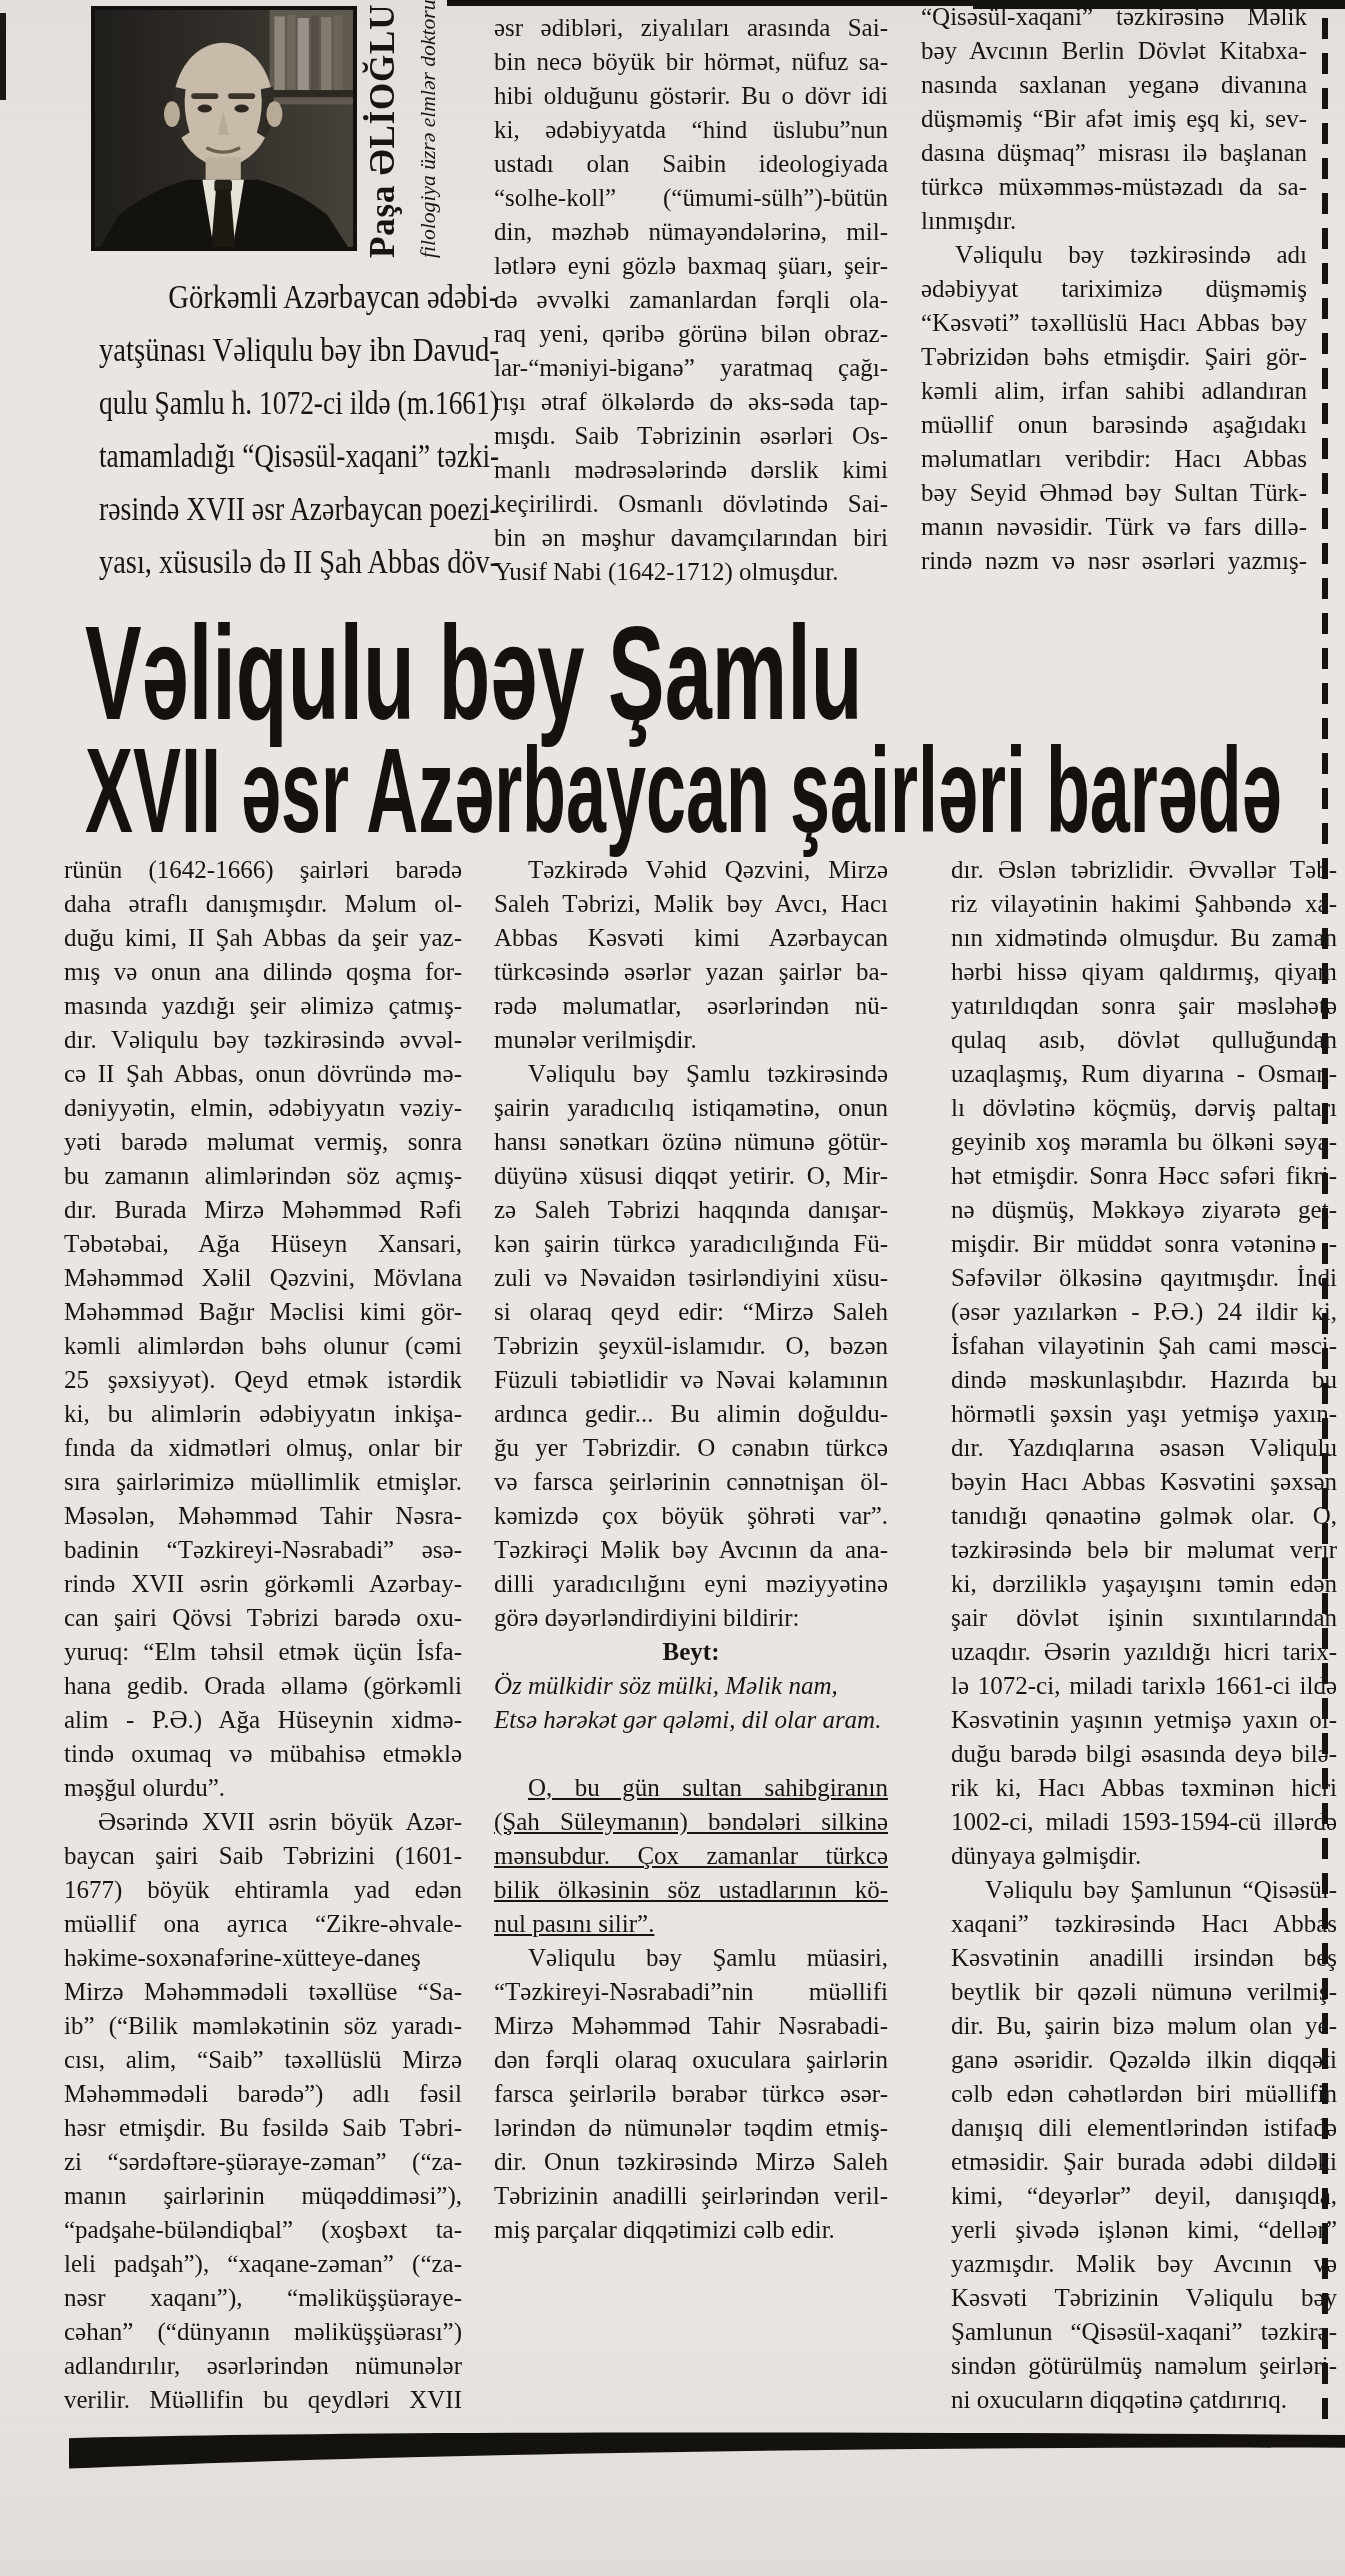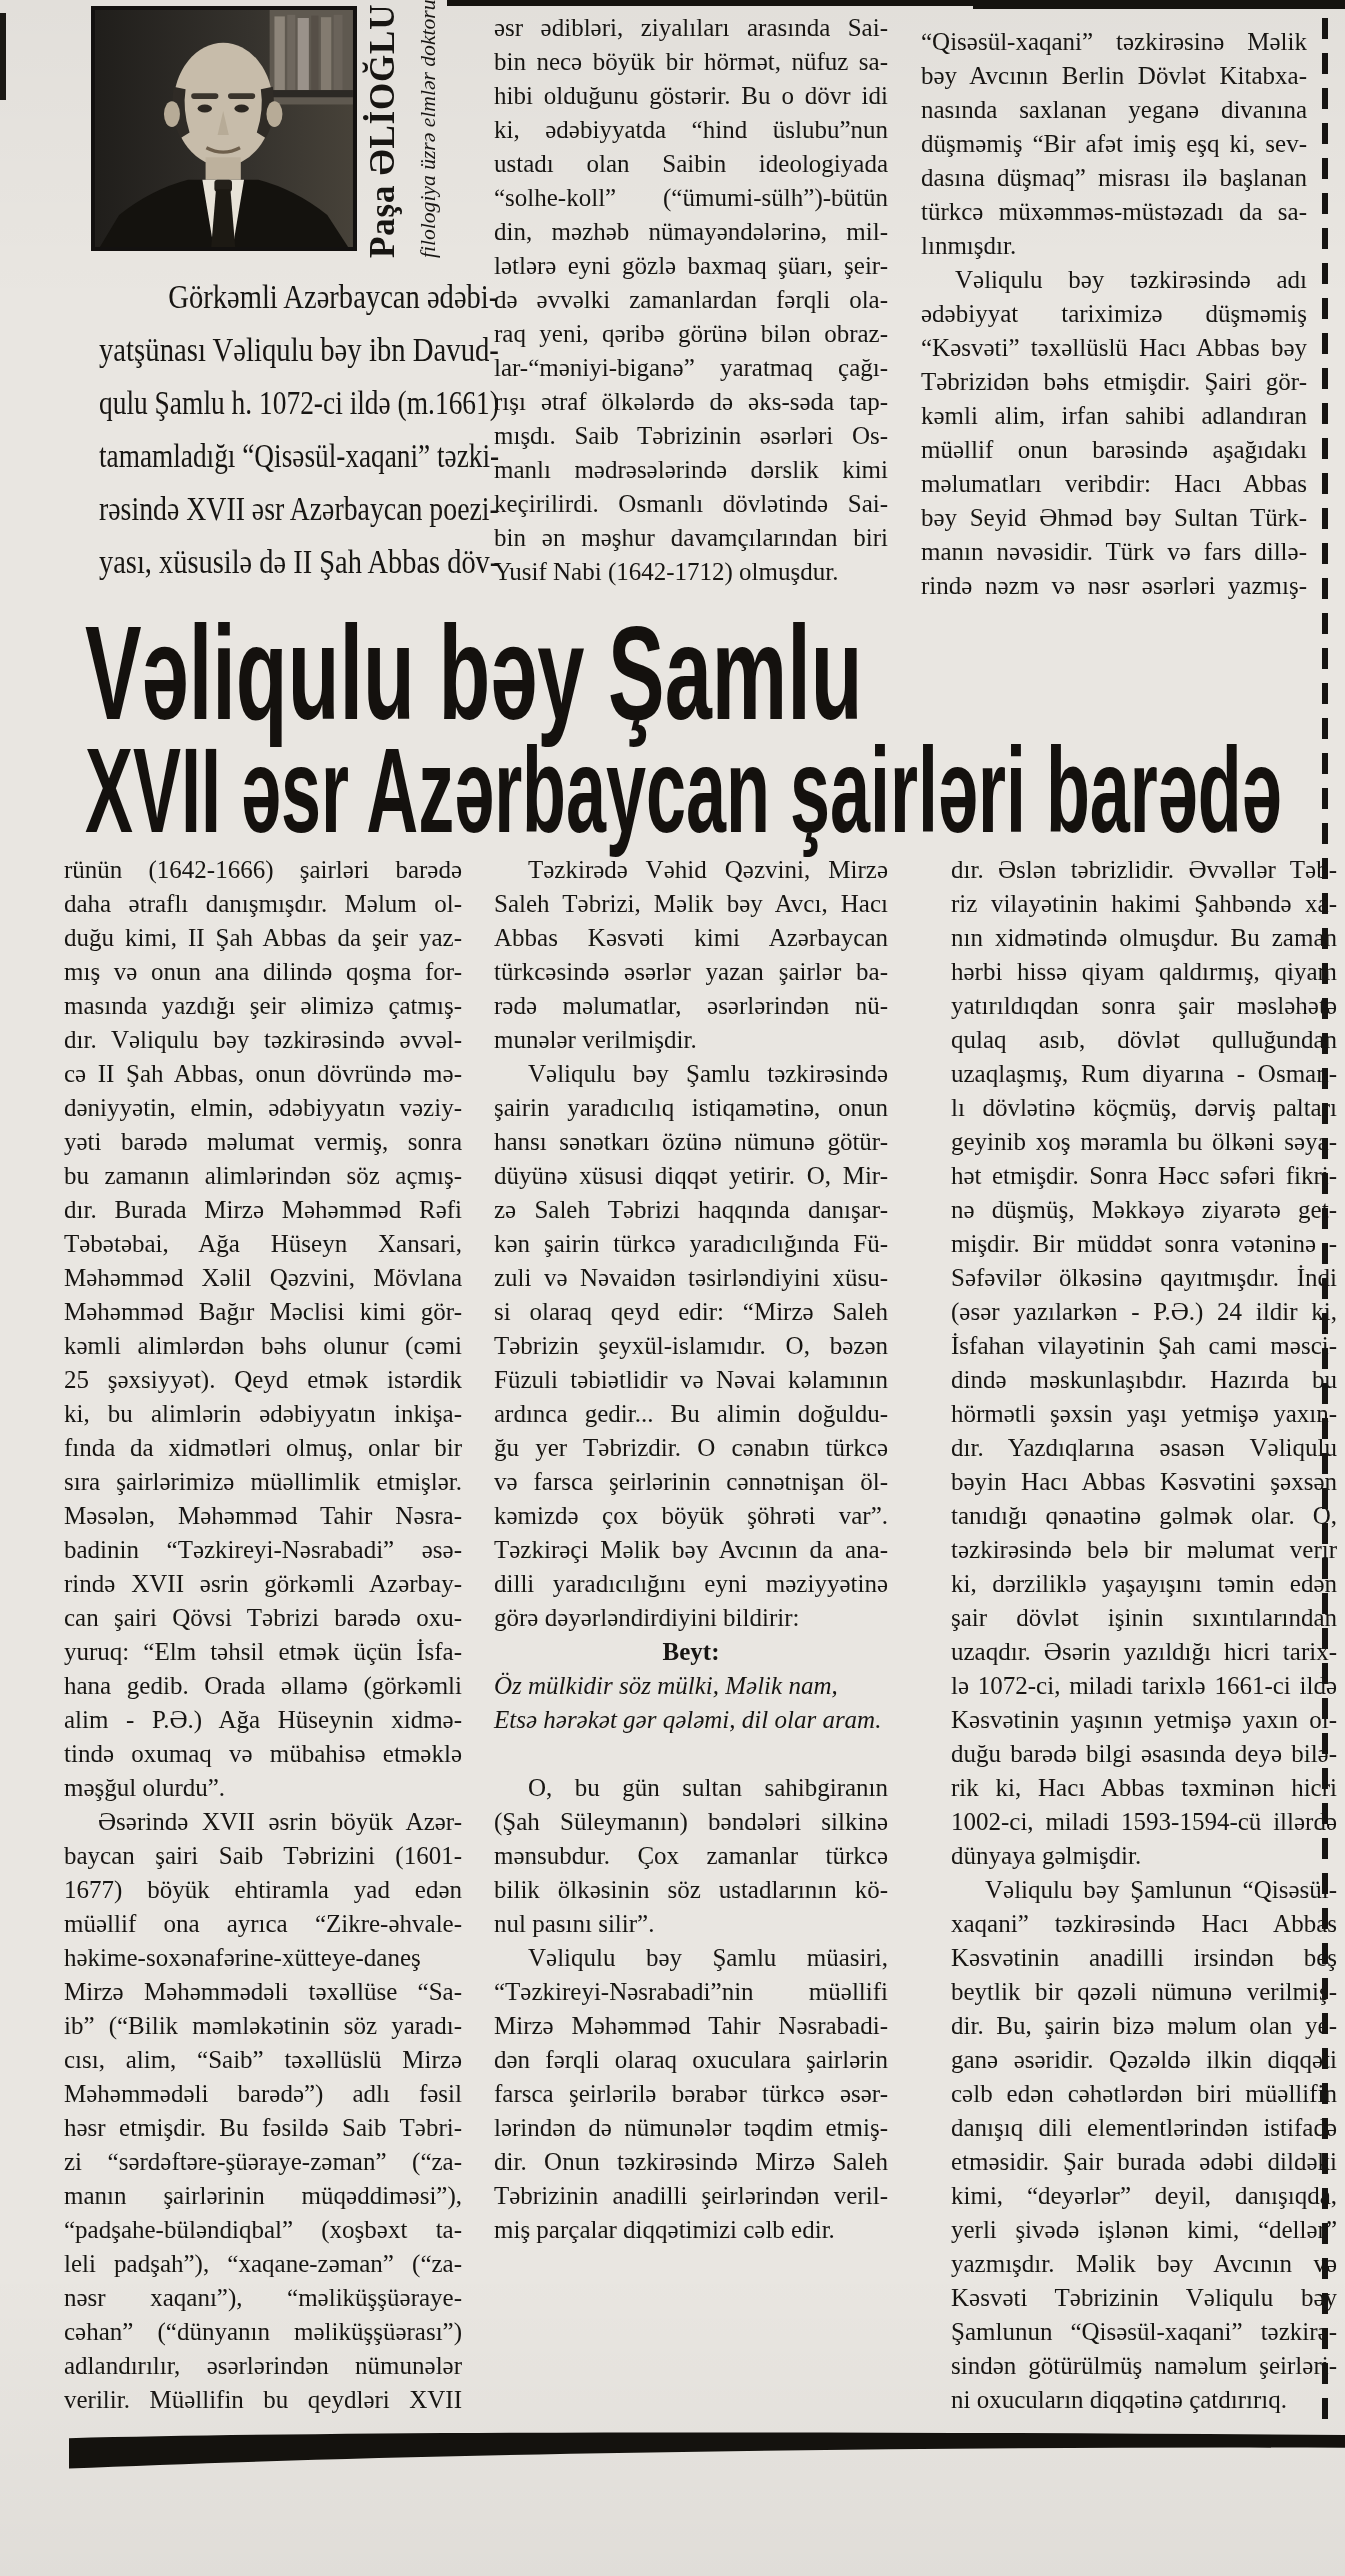--- a/index.html
+++ b/index.html
@@ -11,25 +11,25 @@
         pointer-events:none;}
   .col{position:absolute;}
   .col .ln{height:34px;line-height:34px;font-size:25px;text-align:justify;
            text-align-last:justify;white-space:nowrap;}
   .col .ln.end{text-align-last:left;}
   .col .ln.first{text-indent:34px;}
   .col.intro-col .ln{height:53px;line-height:53px;font-size:33px;}
   .col.intro-col .ln.first{text-indent:80px;}
   .para.beyt .ln{font-weight:700;text-align:center;text-align-last:center;}
   .para.verse .ln{font-style:italic;text-align:left;text-align-last:left;}
-  .para.gap{margin-top:34px;}
+  .para.gap{margin-top:34px;text-decoration:underline;}
 
   .intro-col{left:62px;top:271px;width:398px;margin-left:37px;}
   .topmid-col{left:494px;top:11.2px;width:394px;}
-  .topright-col{left:921px;top:25px;width:386px;}
+  .topright-col{left:921px;top:0;width:386px;}
   .bodyleft-col{left:64px;top:853px;width:398px;}
   .bodymid-col{left:494px;top:853px;width:394px;}
   .bodyright-col{left:921px;top:853px;width:386px;margin-left:30px;}
 
   .photo-frame{position:absolute;left:91px;top:6.4px;width:266px;height:245px;
                border:4px solid #131110;box-sizing:border-box;background:#2e2b27;}
   .byline-name{position:absolute;left:364px;top:258px;width:250px;height:37px;
                transform-origin:0 0;transform:rotate(-90deg);
                font-weight:700;font-size:35px;line-height:37px;white-space:nowrap;
                letter-spacing:0.8px;}

